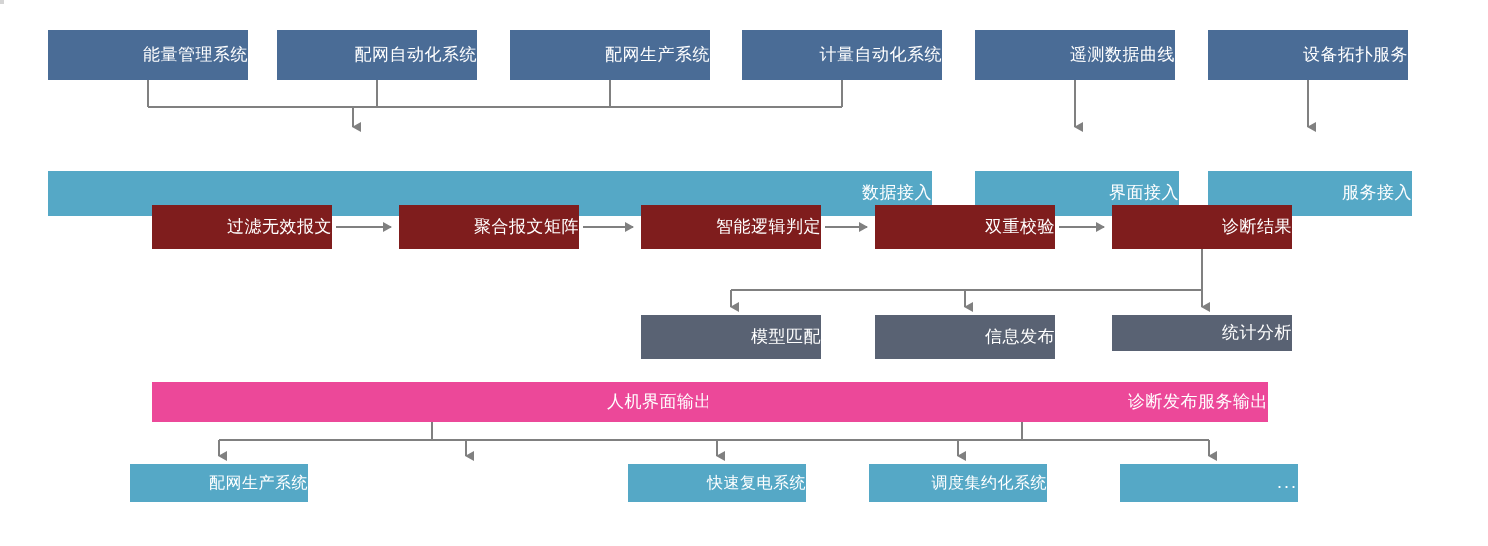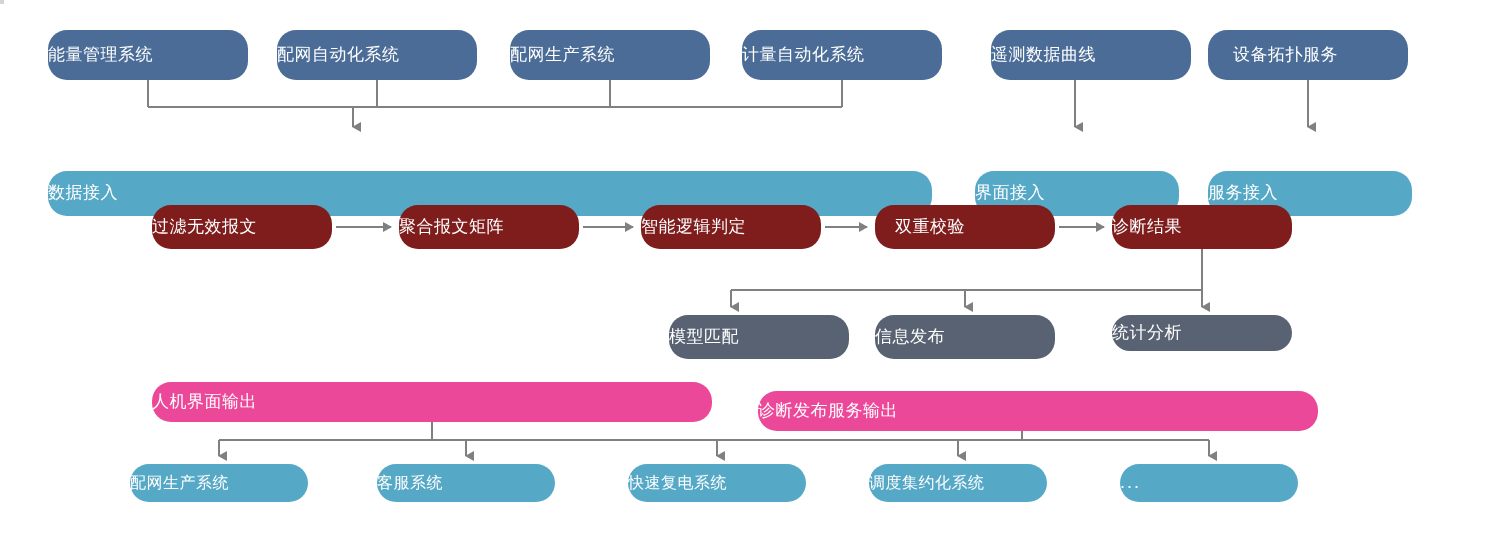--- a/index.html
+++ b/index.html
@@ -20,28 +20,27 @@
     left: 0;
     top: 0;
     width: 1488px;
     height: 546px;
     pointer-events: none;
   }
   .node {
     position: absolute;
     display: flex;
     align-items: center;
-    justify-content: flex-start;
+    justify-content: flex-end;
     box-sizing: border-box;
     color: #ffffff;
     text-align: center;
     line-height: 1.1;
     letter-spacing: 0.5px;
     z-index: 2;
-    border-radius: 19px;
   }
   .src-box {
     background: #4a6c96;
     font-size: 17px;
   }
   .access-bar {
     background: #55a8c6;
     font-size: 17px;
     margin-top: 36px;
   }
@@ -132,21 +131,21 @@
   </div>
   <div class="node src-box" style="left:277px;top:30px;width:200px;height:50px;">
     <span>配网自动化系统</span>
   </div>
   <div class="node src-box" style="left:510px;top:30px;width:200px;height:50px;">
     <span>配网生产系统</span>
   </div>
   <div class="node src-box" style="left:742px;top:30px;width:200px;height:50px;">
     <span>计量自动化系统</span>
   </div>
-  <div class="node src-box" style="left:975px;top:30px;width:200px;height:50px;margin-left:16px;">
+  <div class="node src-box" style="left:975px;top:30px;width:200px;height:50px;">
     <span>遥测数据曲线</span>
   </div>
   <div class="node src-box" style="left:1208px;top:30px;width:200px;height:50px;padding-left:25px;">
     <span>设备拓扑服务</span>
   </div>
 
   <div class="node access-bar" style="left:48px;top:135px;width:884px;height:45px;">
     <span>数据接入</span>
   </div>
   <div class="node access-bar" style="left:975px;top:135px;width:204px;height:45px;">
@@ -165,43 +164,40 @@
   <div class="node proc-box" style="left:641px;top:205px;width:180px;height:44px;">
     <span>智能逻辑判定</span>
   </div>
   <div class="node proc-box" style="left:875px;top:205px;width:180px;height:44px;padding-left:20px;">
     <span>双重校验</span>
   </div>
   <div class="node proc-box" style="left:1112px;top:205px;width:180px;height:44px;">
     <span>诊断结果</span>
   </div>
 
-  <div class="node gray-box" style="left:641px;top:315px;width:180px;height:44px;margin-left:28px;">
+  <div class="node gray-box" style="left:641px;top:315px;width:180px;height:44px;">
     <span>模型匹配</span>
   </div>
   <div class="node gray-box" style="left:875px;top:315px;width:180px;height:44px;">
     <span>信息发布</span>
   </div>
   <div class="node gray-box" style="left:1112px;top:315px;width:180px;height:36px;">
     <span>统计分析</span>
   </div>
 
   <div class="node out-bar" style="left:152px;top:382px;width:560px;height:40px;">
     <span>人机界面输出</span>
   </div>
-  <div class="node out-bar" style="left:758px;top:382px;width:560px;height:40px;margin-top:9px;">
+  <div class="node out-bar" style="left:708px;top:382px;width:560px;height:40px;">
     <span>诊断发布服务输出</span>
   </div>
 
   <div class="node sink-box" style="left:130px;top:464px;width:178px;height:38px;">
     <span>配网生产系统</span>
   </div>
-  <div class="node sink-box" style="left:377px;top:464px;width:178px;height:38px;">
-    <span>客服系统</span>
-  </div>
   <div class="node sink-box" style="left:628px;top:464px;width:178px;height:38px;">
     <span>快速复电系统</span>
   </div>
   <div class="node sink-box" style="left:869px;top:464px;width:178px;height:38px;">
     <span>调度集约化系统</span>
   </div>
   <div class="node sink-box ellipsis-box" style="left:1120px;top:464px;width:178px;height:38px;">
     <span>...</span>
   </div>
 

